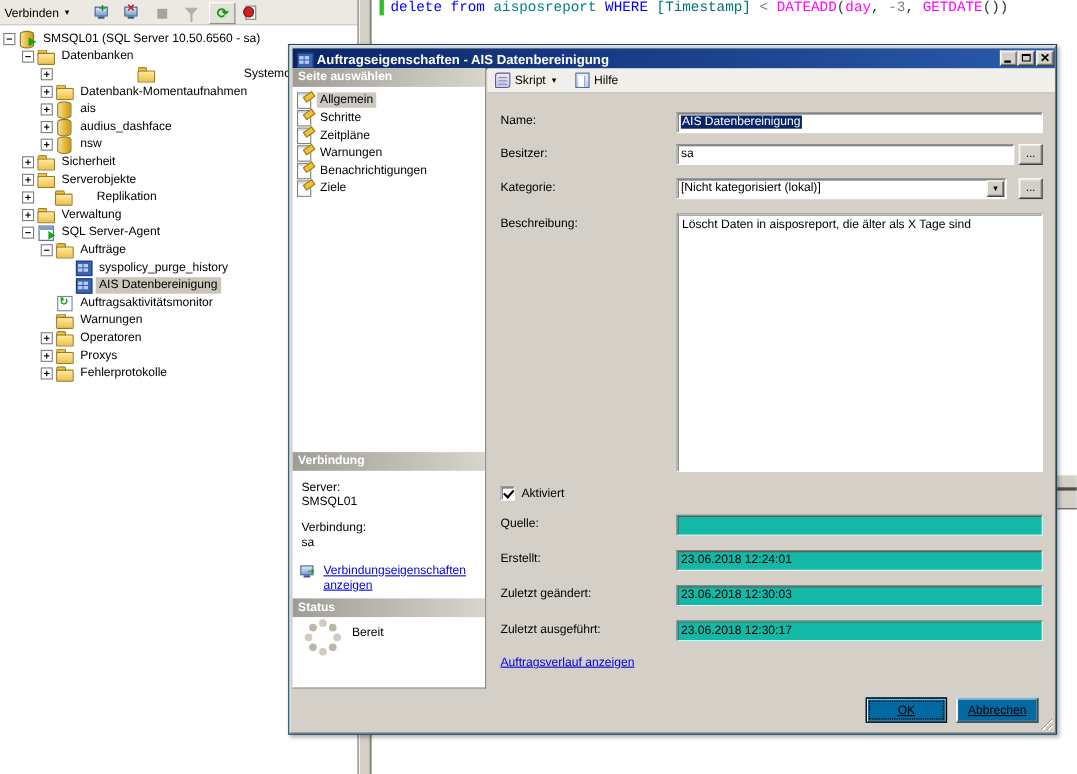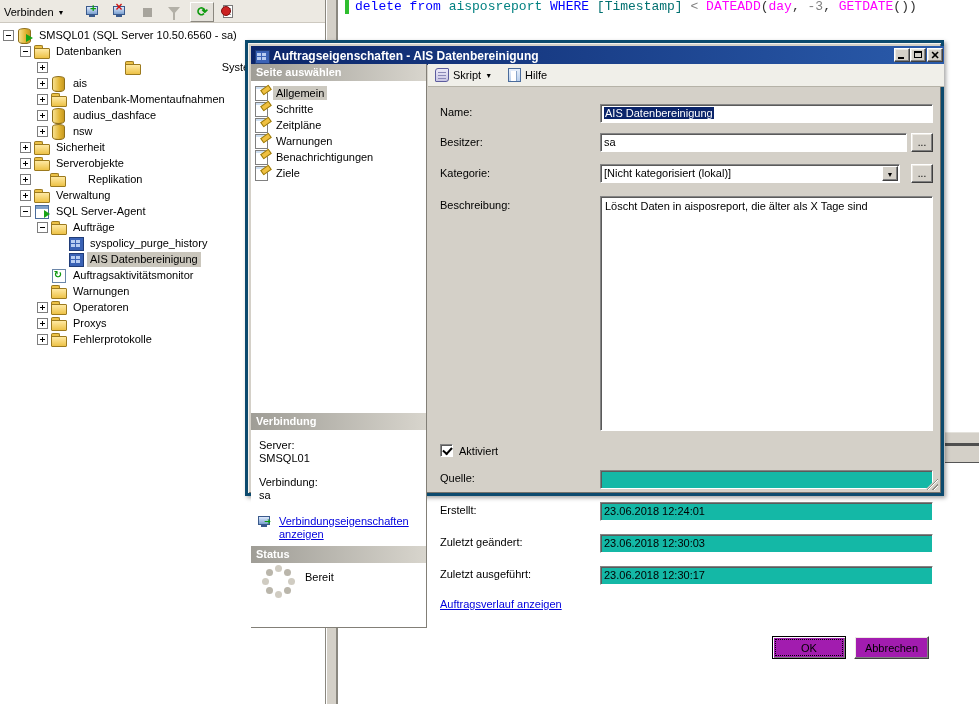--- a/index.html
+++ b/index.html
@@ -51,21 +51,21 @@
   .splitter { position:absolute; left:325px; top:0; width:13px; height:704px; background:#d4d0c8; border-left:1px solid #8a877f; border-right:2px solid #8a877f; box-shadow:inset 1px 0 0 #fff; }
 
   
   .editor { position:absolute; left:338px; top:0; width:641px; height:704px; background:#fff; }
   .change-bar { position:absolute; left:7px; top:0; width:4px; height:14px; background:#2fbe2f; }
   .query-line { position:absolute; left:17px; top:0; font-family:"Liberation Mono","DejaVu Sans Mono",monospace; font-size:13px; line-height:14px; white-space:pre; }
   .bg-band { position:absolute; left:607px; top:432px; width:34px; height:31px; background:#d4d0c8; border-top:1px solid #e4e2dc; border-bottom:1px solid #555; }
   .bg-band::after { content:""; position:absolute; left:0; right:0; top:10px; height:3px; background:#4f4f4f; }
 
   
-  .dialog { position:absolute; left:245px; top:40px; width:699px; height:456px; background:#d4d0c8; border:3px solid #0c4a6e; box-shadow:inset 1px 1px 0 #f4f2ee, inset -1px -1px 0 #76736c, 2px 2px 4px rgba(0,0,0,.35); }
+  .dialog { position:absolute; left:262px; top:40px; width:699px; height:628px; background:#d4d0c8; border:1px solid #0c4a6e; box-shadow:inset 1px 1px 0 #f4f2ee, inset -1px -1px 0 #76736c, 2px 2px 4px rgba(0,0,0,.35); }
   .titlebar { position:absolute; left:3px; top:3px; width:693px; height:19px; background:linear-gradient(to right,#0b2569,#2a5bab); display:flex; align-items:center; padding-left:3px; color:#fff; }
   .title-ic { position:relative; width:15px; height:14px; margin-right:4px; flex:none; }
   .title-text { font-weight:bold; font-size:12px; white-space:nowrap; }
   .winbtn { position:absolute; top:5px; width:16px; height:14px; background:#d4d0c8; border:1px solid; border-color:#fff #404040 #404040 #fff; box-shadow:inset -1px -1px 0 #808080, inset 1px 1px 0 #ece9e2; }
   .winbtn .g-min { position:absolute; left:3px; right:5px; bottom:2px; height:2px; background:#000; }
   .winbtn .g-max { position:absolute; left:3px; right:3px; top:2px; bottom:3px; border:1px solid #000; border-top-width:2px; }
   .winbtn .g-close { position:absolute; left:0; top:0; right:0; bottom:0; font-weight:bold; font-size:11px; line-height:12px; text-align:center; color:#000; }
 
   .left-col { position:absolute; left:3px; top:21px; width:176px; height:564px; background:#fff; border-right:1px solid #827f77; border-bottom:1px solid #827f77; }
   .shead { position:absolute; left:0; width:175px; height:17px; background:linear-gradient(to right,#9f9d96,#d8d5cd); color:#fff; font-weight:bold; padding:2px 0 0 5px; }
@@ -94,21 +94,21 @@
   .tf { position:absolute; left:352px; width:333px; height:19px; background:#fff; border:1px solid; border-color:#848484 #fff #fff #848484; box-shadow:inset 1px 1px 0 #5a5a5a; padding:2px 3px; line-height:13px; overflow:hidden; white-space:nowrap; }
   .tf.dis { background:#14b8a6; }
   .selval { background:#0a246a; color:#fff; padding:0 1px; }
   .browse-btn { position:absolute; left:663px; width:22px; height:19px; background:#d4d0c8; border:1px solid; border-color:#fff #404040 #404040 #fff; box-shadow:inset -1px -1px 0 #808080, inset 1px 1px 0 #ece9e2; font-size:10px; line-height:13px; text-align:center; }
   .combo { width:300px; padding-right:18px; }
   .cb-arrow { position:absolute; right:1px; top:1px; width:16px; height:15px; background:#d4d0c8; border:1px solid; border-color:#fff #404040 #404040 #fff; box-shadow:inset -1px -1px 0 #808080; font-size:7px; line-height:15px; text-align:center; }
   .descbox { position:absolute; left:352px; top:153px; width:333px; height:235px; background:#fff; border:1px solid; border-color:#848484 #fff #fff #848484; box-shadow:inset 1px 1px 0 #5a5a5a; padding:2px 4px; line-height:14px; }
   .checkbox { position:absolute; left:192px; top:401px; width:13px; height:13px; background:#fff; border:1px solid; border-color:#848484 #fff #fff #848484; box-shadow:inset 1px 1px 0 #5a5a5a; }
   .checkbox.checked::after { content:""; position:absolute; left:2px; top:2px; width:7px; height:4px; border-left:2px solid #000; border-bottom:2px solid #000; transform:rotate(-48deg); }
   .hist-link { position:absolute; left:192px; top:555px; color:#0000dd; text-decoration:underline; cursor:pointer; }
-  .dlg-btn { position:absolute; top:593px; height:23px; background:#a21caf; border:1px solid; border-color:#fff #404040 #404040 #fff; box-shadow:inset -1px -1px 0 #808080, inset 1px 1px 0 #ece9e2; font:11px "Liberation Sans",sans-serif; }
+  .dlg-btn { position:absolute; top:593px; height:23px; background:#0369a1; border:1px solid; border-color:#fff #404040 #404040 #fff; box-shadow:inset -1px -1px 0 #808080, inset 1px 1px 0 #ece9e2; font:11px "Liberation Sans",sans-serif;text-decoration:underline; }
   .dlg-btn.default { border:1px solid #000; box-shadow:inset 1px 1px 0 #fff, inset -1px -1px 0 #808080; }
   .dlg-btn.default::after { content:""; position:absolute; left:2px; top:2px; right:2px; bottom:2px; border:1px dotted #000; }
   .grip { position:absolute; right:3px; bottom:3px; width:13px; height:13px; background:repeating-linear-gradient(135deg,#d4d0c8 0 2px,#8f8d86 2px 3px,#fff 3px 4px); clip-path:polygon(100% 0,100% 100%,0 100%); }
 </style>
 </head>
 <body>
 
 <div id="app">
 
   <div class="oe">
@@ -147,27 +147,27 @@
           <span class="ticon ticon-folder"></span>
           <span class="tlabel">Datenbanken</span>
         </div>
         <div class="trow" style="padding-left: 37px; justify-content: space-between;">
           <span class="twisty plus"></span>
           <span class="ticon ticon-folder"></span>
           <span class="tlabel">Systemdatenbanken</span>
         </div>
         <div class="trow" style="padding-left: 37px;">
           <span class="twisty plus"></span>
+          <span class="ticon ticon-folder"></span>
+          <span class="tlabel">Datenbank-Momentaufnahmen</span>
+        </div>
+        <div class="trow" style="padding-left: 37px;">
+          <span class="twisty plus"></span>
           <span class="ticon ticon-db"></span>
           <span class="tlabel">ais</span>
-        </div>
-        <div class="trow" style="padding-left: 37px;">
-          <span class="twisty plus"></span>
-          <span class="ticon ticon-folder"></span>
-          <span class="tlabel">Datenbank-Momentaufnahmen</span>
         </div>
         <div class="trow" style="padding-left: 37px;">
           <span class="twisty plus"></span>
           <span class="ticon ticon-db"></span>
           <span class="tlabel">audius_dashface</span>
         </div>
         <div class="trow" style="padding-left: 37px;">
           <span class="twisty plus"></span>
           <span class="ticon ticon-db"></span>
           <span class="tlabel">nsw</span>

